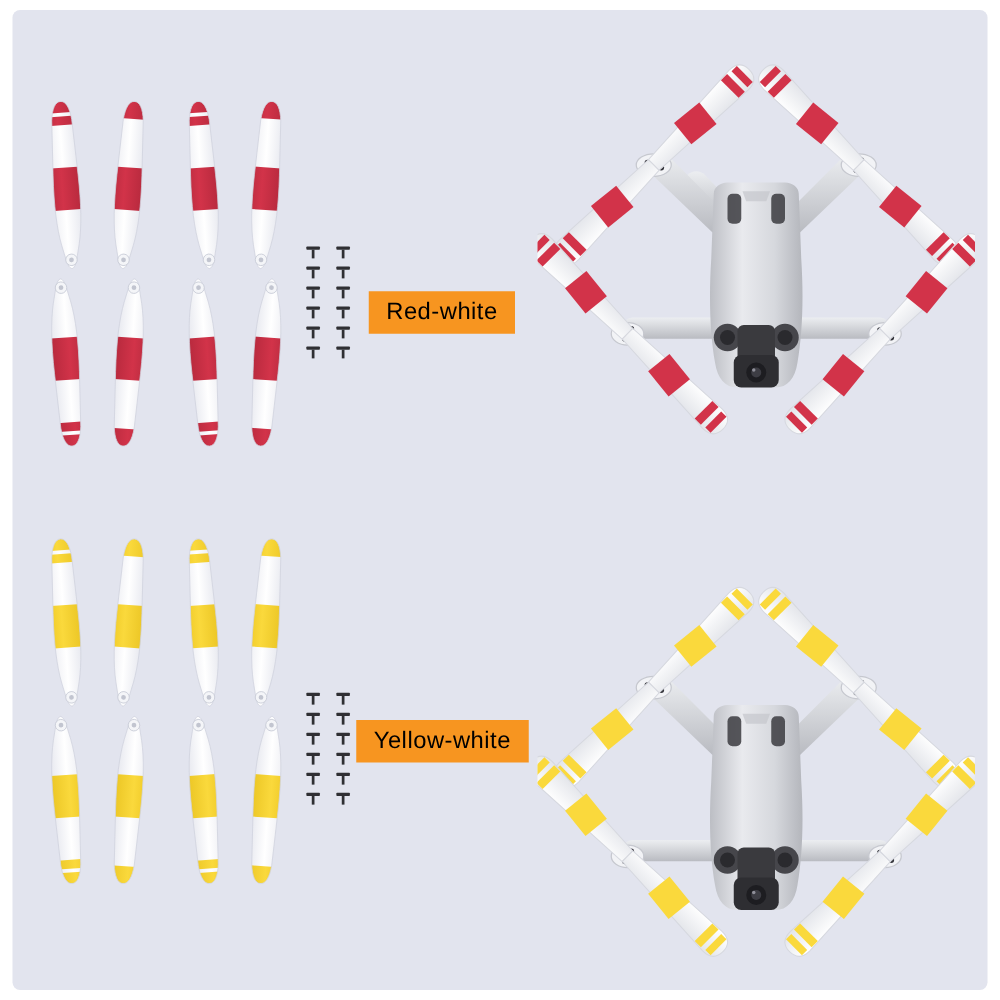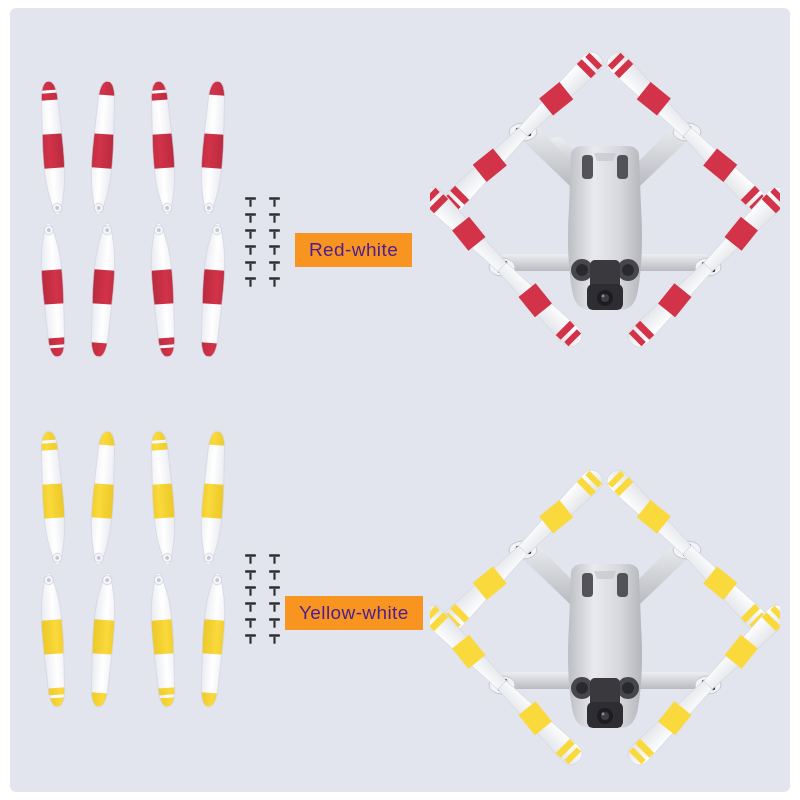--- a/index.html
+++ b/index.html
@@ -77,30 +77,30 @@
     align-items: center;
   }
   .screw { width: 13px; height: 13px; display: block; }
 
   
   .variant-label {
     position: absolute;
     left: 285px;
     top: 225px;
     background: #f79520;
-    color: #4c1d95;
+    color: #000000;
     font-size: 19px;
     letter-spacing: .4px;
     padding: 7px 14px 8px 14px;
     white-space: nowrap;
     line-height: 1;
   }
   .variant-section.yellow .variant-label {
     left: 275px;
-    top: 196px;
+    top: 176px;
   }
 
   
   .drone-wrap {
     position: absolute;
     left: 420px;
     top: 14px;
     width: 350px;
     height: 360px;
   }

